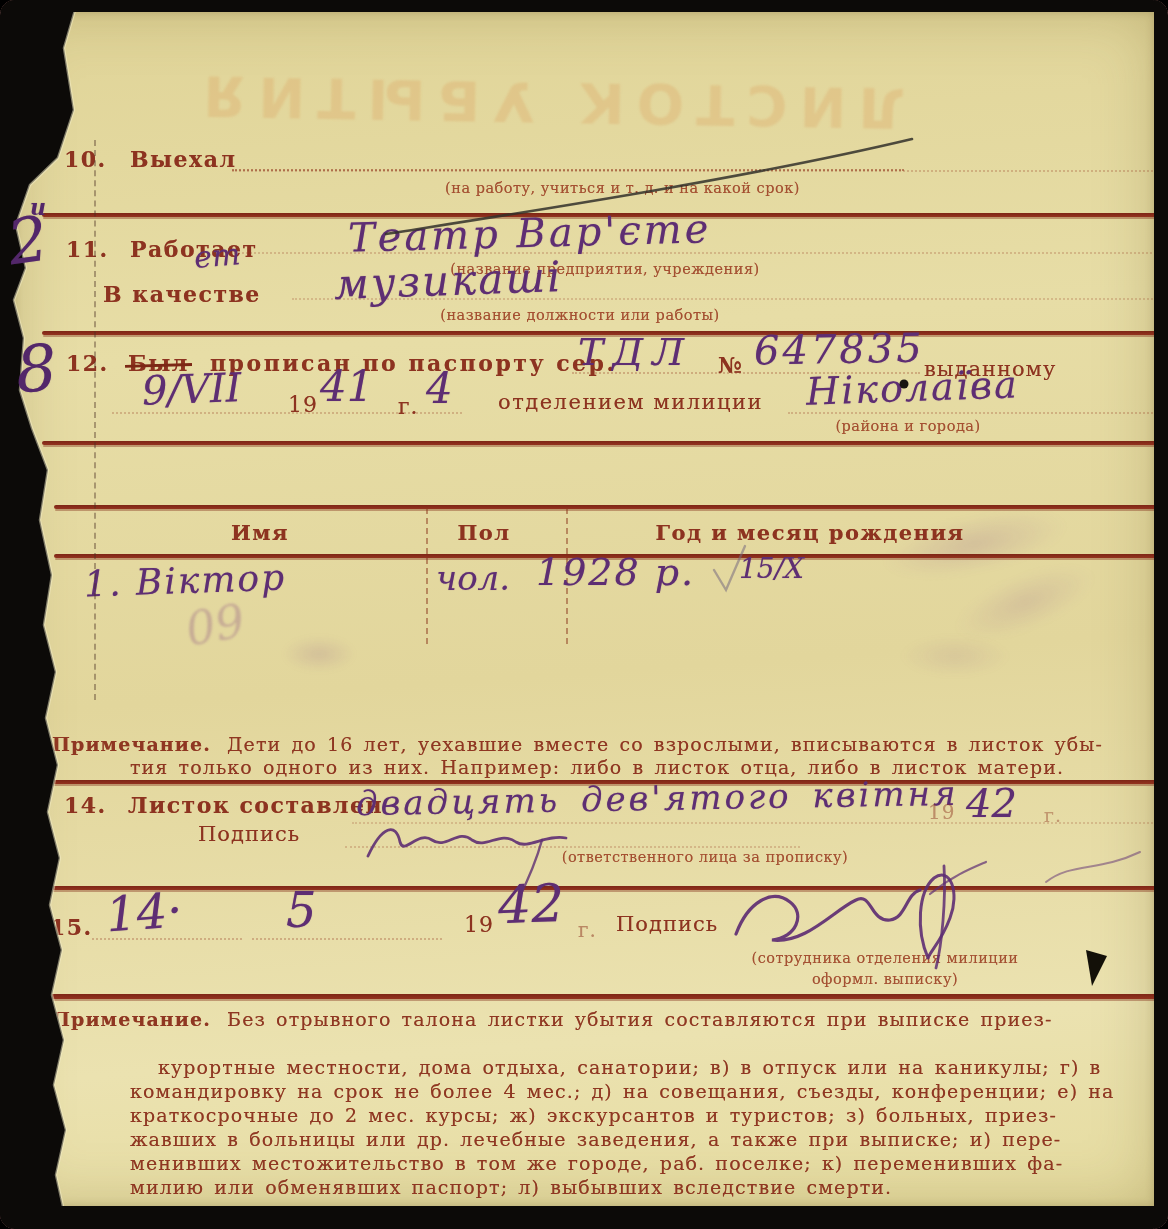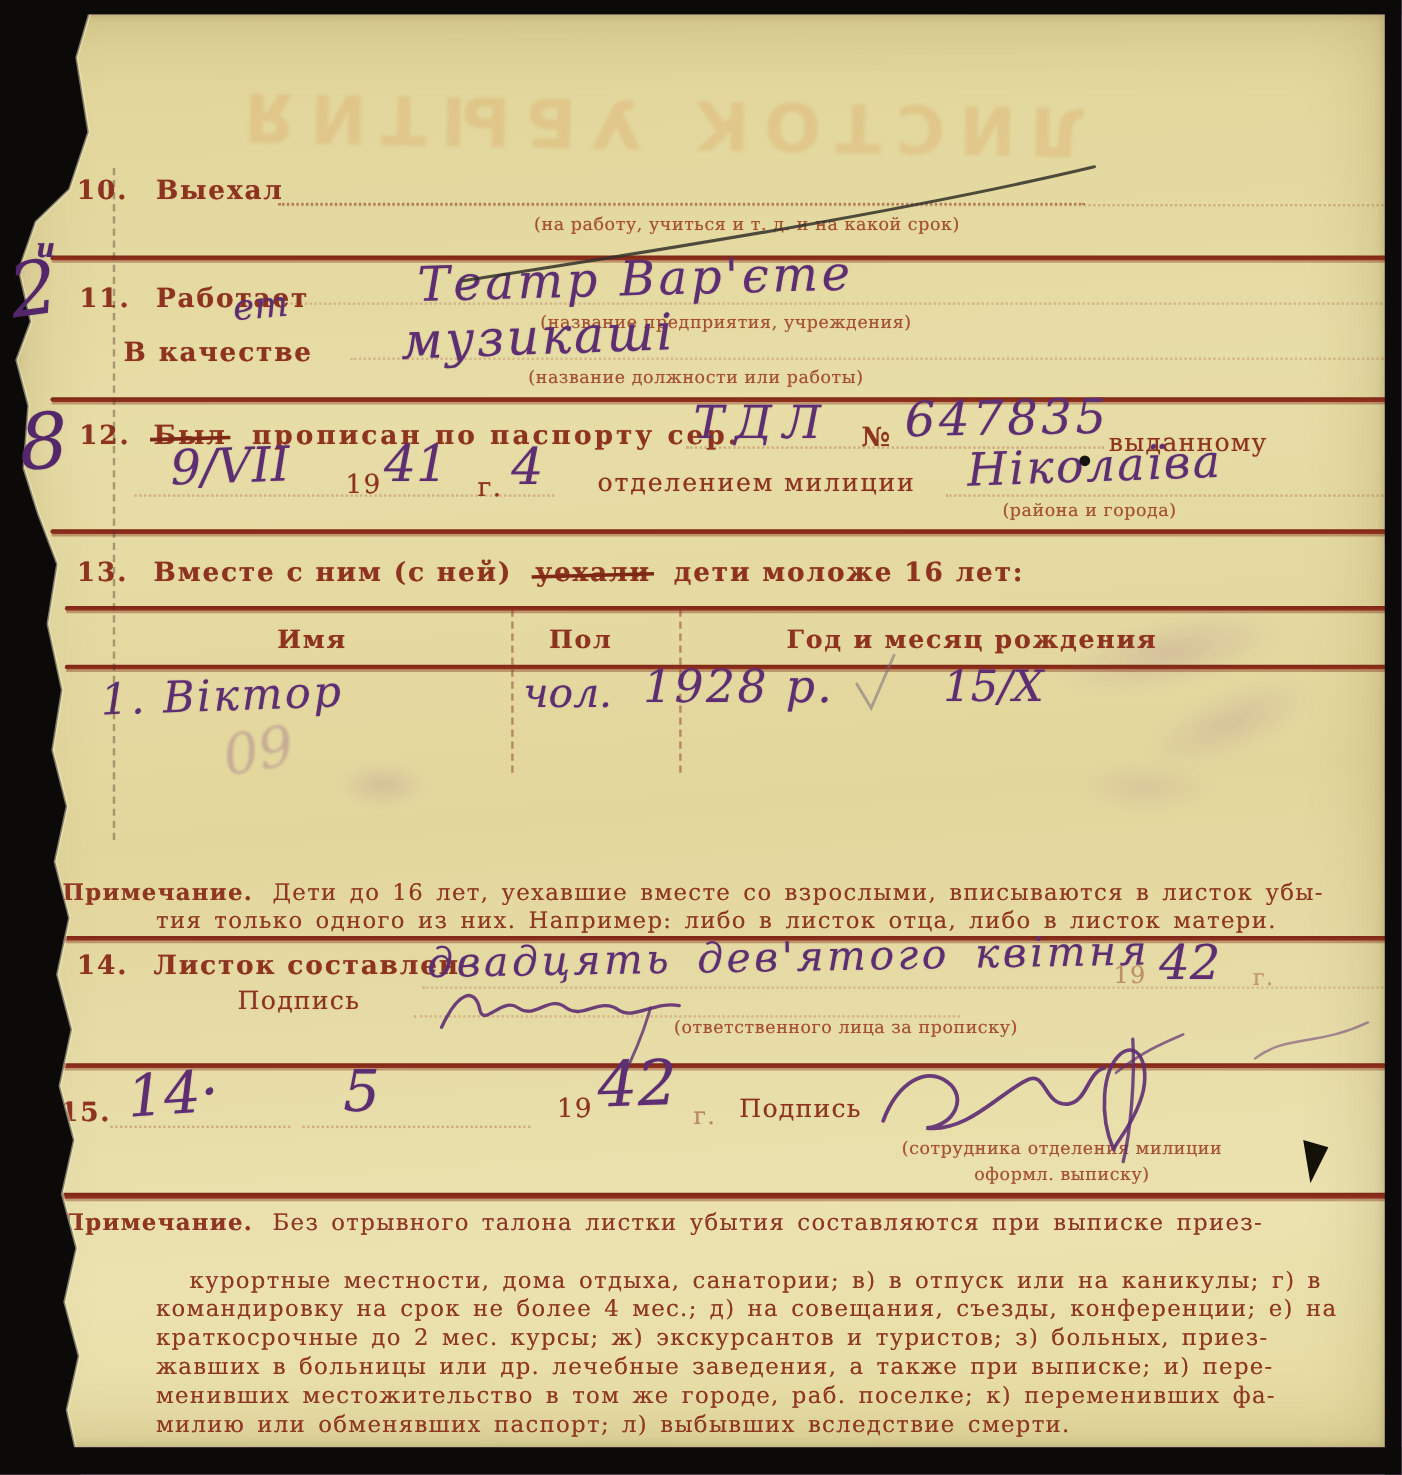--- a/index.html
+++ b/index.html
@@ -1,17 +1,17 @@
 <!DOCTYPE html>
 <html><head>
 <meta charset="utf-8">
 <style>
   html,body{margin:0;padding:0;background:#000;}
-  #stage{position:relative;width:1168px;height:1229px;background:#f0abfc;overflow:hidden;
-         font-family:"DejaVu Serif",serif;}
+  #stage{position:relative;width:1168px;height:1229px;background:#fca5a5;overflow:hidden;
+         font-family:"DejaVu Serif",serif;border-radius:15px;}
   .abs{position:absolute;}
   
   #paper{position:absolute;left:14px;top:12px;width:1140px;height:1194px;
     background:linear-gradient(176deg,#e0d498 0%,#e7dda6 28%,#e2d69c 55%,#ebe2b0 84%,#e5db9f 100%);
     box-shadow:inset 0 0 60px rgba(120,100,40,.28), inset 0 0 8px rgba(90,70,30,.25);}
   
   .print{color:#8d3320;text-shadow:0 0 .6px rgba(141,51,32,.55);white-space:nowrap;}
   .lbl{font-size:22px;letter-spacing:1.5px;font-weight:bold;}
   .cap{font-size:14.5px;letter-spacing:.5px;color:#a04528;text-align:center;white-space:nowrap;opacity:.92;}
   .sm{font-size:21px;letter-spacing:1px;}
@@ -94,38 +94,32 @@
   <div class="abs hw" style="left:320px;top:362px;font-size:42px;">41</div>
   <div class="abs print sm" style="left:398px;top:394px;font-size:22px;">г.</div>
   <div class="abs hw" style="left:426px;top:364px;font-size:42px;">4</div>
   <div class="abs print sm" style="left:498px;top:390px;letter-spacing:1.5px;">отделением милиции</div>
   <div class="abs dots" style="left:788px;top:392px;width:368px;opacity:.45;"></div>
   <div class="abs hw" style="left:806px;top:366px;font-size:38px;letter-spacing:2px;transform:rotate(-2deg);">Ніколаїва</div>
   <div class="abs print cap" style="left:788px;top:418px;width:240px;">(района и города)</div>
 
   <div class="abs rule" style="left:42px;top:441px;width:1115px;"></div>
 
-  <div class="abs print lbl" style="left:64px;top:464px;">
-    <span>13.</span>
-    <span style="margin-left:12px;">Вместе с ним (с ней)</span>
-    <span class="strike" style="margin-left:10px;">уехали</span>
-    <span style="margin-left:10px;">дети моложе 16 лет:</span>
-  </div>
 
   <div class="abs rule" style="left:54px;top:505px;width:1103px;"></div>
   <div class="abs print lbl" style="left:180px;top:520px;width:160px;text-align:center;font-size:21px;">Имя</div>
   <div class="abs print lbl" style="left:424px;top:520px;width:120px;text-align:center;font-size:21px;">Пол</div>
   <div class="abs print lbl" style="left:640px;top:520px;width:340px;text-align:center;font-size:21px;">Год и месяц рождения</div>
   <div class="abs vdash" style="left:426px;top:508px;height:136px;"></div>
   <div class="abs vdash" style="left:566px;top:508px;height:136px;"></div>
   <div class="abs rule" style="left:54px;top:554px;width:1103px;"></div>
   <div class="abs hw" style="left:84px;top:560px;font-size:36px;letter-spacing:2px;transform:rotate(-2deg);">1. Віктор</div>
   <div class="abs hw" style="left:436px;top:558px;font-size:34px;">чол.</div>
   <div class="abs hw" style="left:536px;top:550px;font-size:38px;letter-spacing:2px;">1928 р.</div>
-  <div class="abs hw" style="left:786px;top:552px;font-size:36px;">15/Х</div>
+  <div class="abs hw" style="left:739px;top:552px;font-size:28px;">15/Х</div>
 
   <div class="abs note-line" style="left:52px;top:733px;">
     <span class="nb">Примечание.</span>
     <span style="margin-left:6px;">Дети до 16 лет, уехавшие вместе со взрослыми, вписываются в листок убы-</span>
   </div>
   <div class="abs note-line" style="left:130px;top:756px;">тия только одного из них. Например: либо в листок отца, либо в листок матери.</div>
 
   <div class="abs rule" style="left:42px;top:780px;width:1115px;"></div>
 
   <div class="abs print lbl" style="left:64px;top:792px;">

